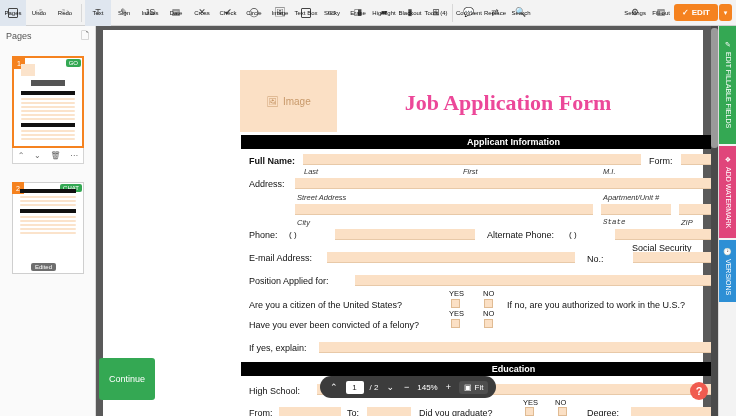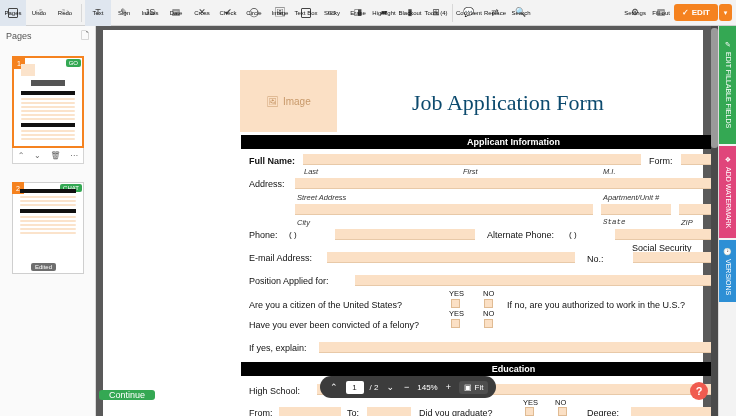--- a/index.html
+++ b/index.html
@@ -91,21 +91,21 @@
     background:#fff;
   }
 
   .imgbox {
     position:absolute; left:137px; top:40px; width:97px; height:62px;
     background:#fbe0c5; display:flex; align-items:center; justify-content:center;
     gap:4px; color:#c8996a; font-size:10px;
   }
   .form-title {
     position:absolute; left:240px; top:60px; width:330px;
-    text-align:center; font-size:22px; font-weight:normal; color:#0c4a6e;
+    text-align:center; font-size:22px; font-weight:bold; color:#ec4899;
     font-family:"Liberation Serif", serif;
   }
   .sect-bar {
     position:absolute; left:138px; width:545px; height:14px; background:#000;
     color:#fff; font-size:9px; font-weight:bold; text-align:center; line-height:14px;
   }
   .lbl { position:absolute; font-size:9px; color:#111; }
   .sub { position:absolute; font-size:7.5px; font-style:italic; color:#333; }
   .fld {
     position:absolute; height:11px; background:#fbe0c5; border-bottom:1px solid #e8c9a8;
@@ -136,21 +136,21 @@
   .pg-input {
     width:18px; height:13px; background:#fff; color:#222; border-radius:2px;
     display:flex;align-items:center;justify-content:center; font-size:8px;
   }
   .fit-btn {
     display:flex;align-items:center;gap:3px; background:#4e4e4e; border-radius:3px;
     padding:2px 5px; cursor:pointer;
   }
   .continue-btn {
     position:absolute; left:99px; bottom:16px; background:#34a853; color:#fff;
-    font-size:9px; padding:0 10px; border-radius:3px; cursor:pointer;
+    font-size:9px; padding:16px 10px; border-radius:3px; cursor:pointer;
   }
   .help-btn {
     position:absolute; right:28px; bottom:16px; width:18px;height:18px;border-radius:50%;
     background:#f05b4f; color:#fff; font-size:11px; font-weight:bold;
     display:flex;align-items:center;justify-content:center; cursor:pointer;
   }
   .scrollbar {
     position:absolute; right:18px; top:26px; width:7px; bottom:0; background:#4a4a4a;
   }
   .scroll-thumb { position:absolute; top:2px; left:0; width:7px; height:120px; background:#9a9a9a; border-radius:3px;}

